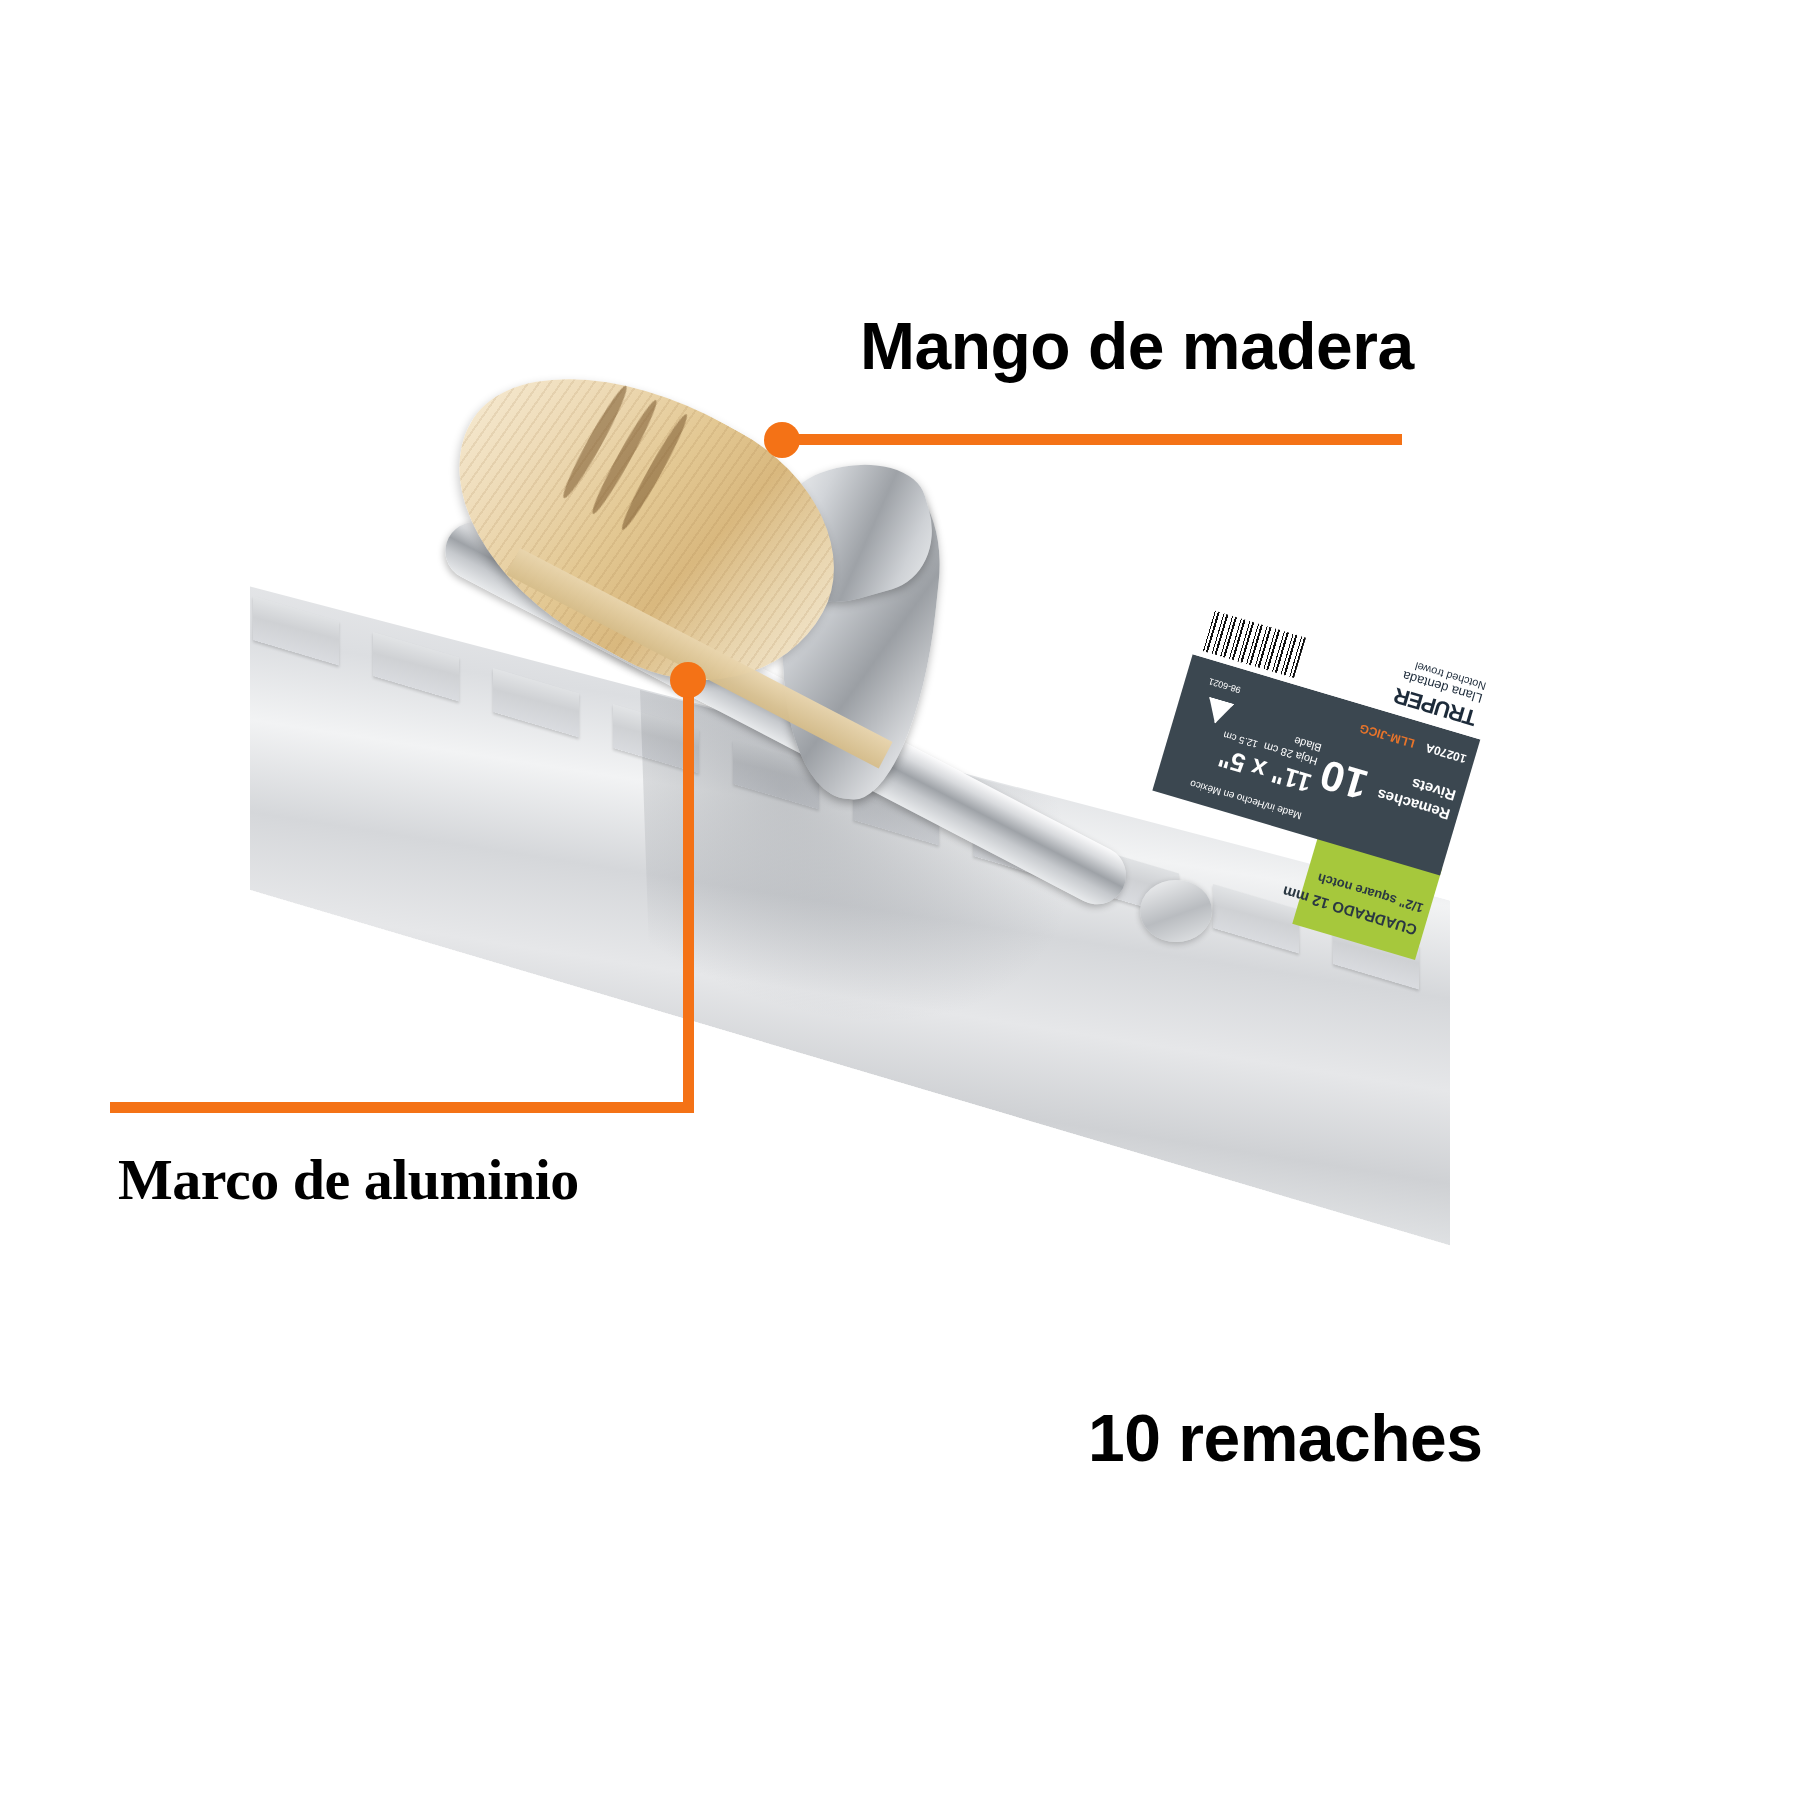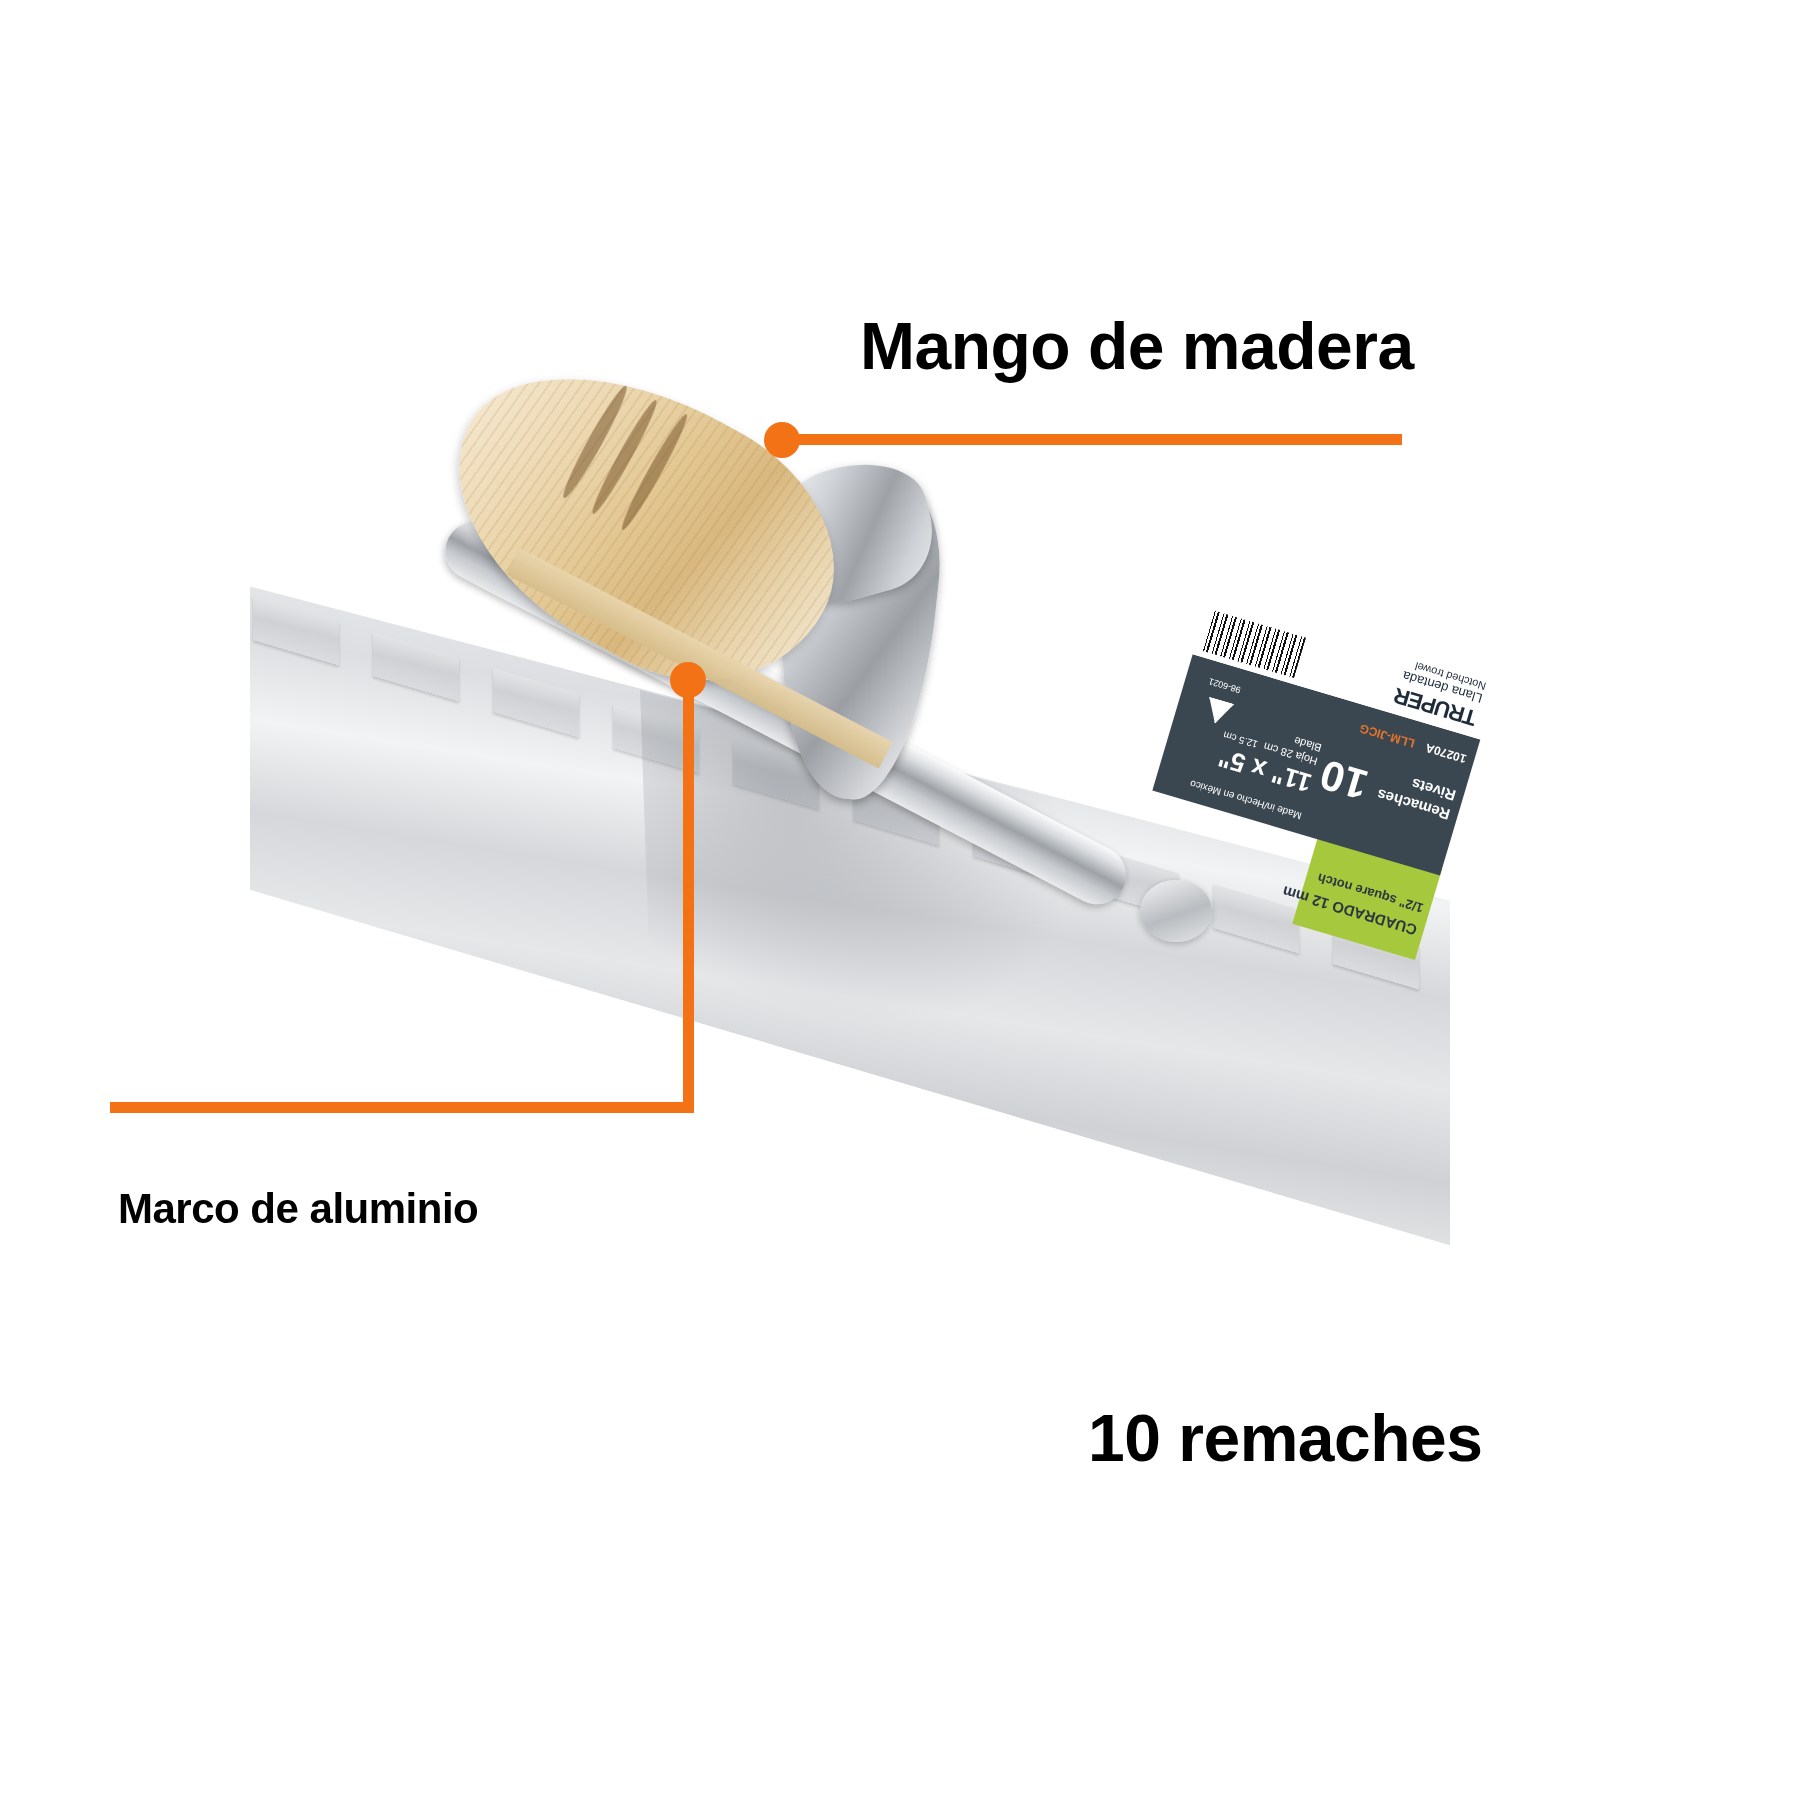--- a/index.html
+++ b/index.html
@@ -173,21 +173,21 @@
     </div>
   </div>
 
   <div>
     <span class="callout-text" style="left:860px;top:296px;font-size:66px;margin-top:12px;">Mango de madera</span>
     <div class="hline" style="left:788px;top:434px;width:614px;height:11px;background:#f47216;"></div>
     <div class="dot" style="left:764px;top:422px;width:36px;height:36px;background:#f47216;"></div>
   </div>
 
   <div>
-    <span class="callout-text" style="left:118px;top:1185px;font-size:42px;">Marco de aluminio</span>
+    <span class="callout-text" style="left:118px;top:1146px;font-size:58px;font-family:Liberation Serif, serif;">Marco de aluminio</span>
     <div class="vline" style="left:683px;top:676px;width:11px;height:437px;background:#f47216;"></div>
     <div class="hline" style="left:110px;top:1102px;width:584px;height:11px;background:#f47216;"></div>
     <div class="dot" style="left:670px;top:662px;width:36px;height:36px;background:#f47216;"></div>
   </div>
 
   <div>
     <span class="callout-text" style="left:1088px;top:1400px;font-size:66px;text-align:center;">10 remaches</span>
   </div>
 
 </div>

